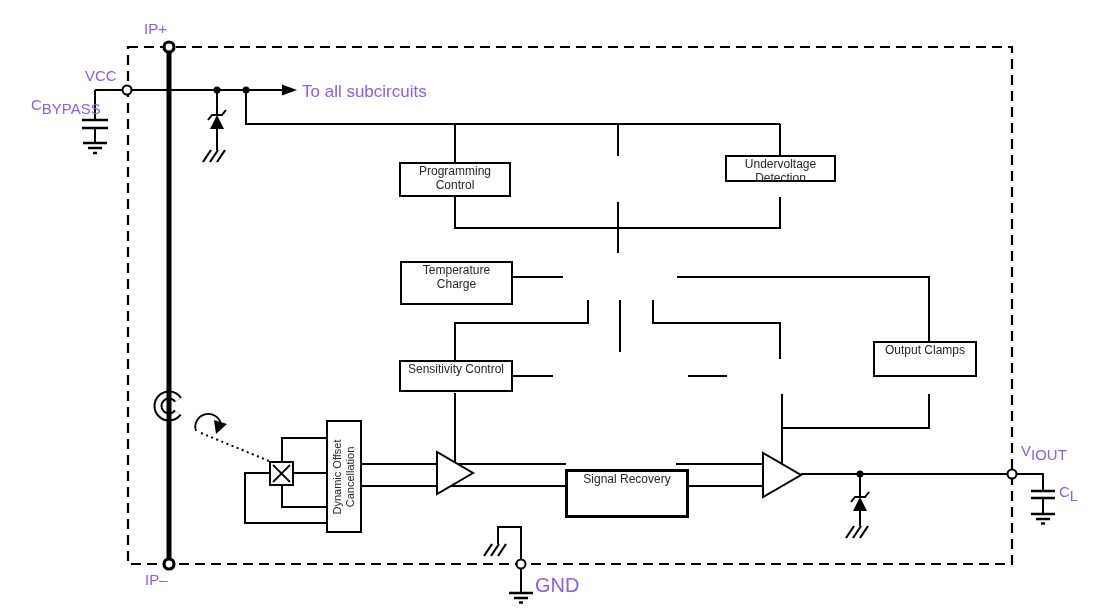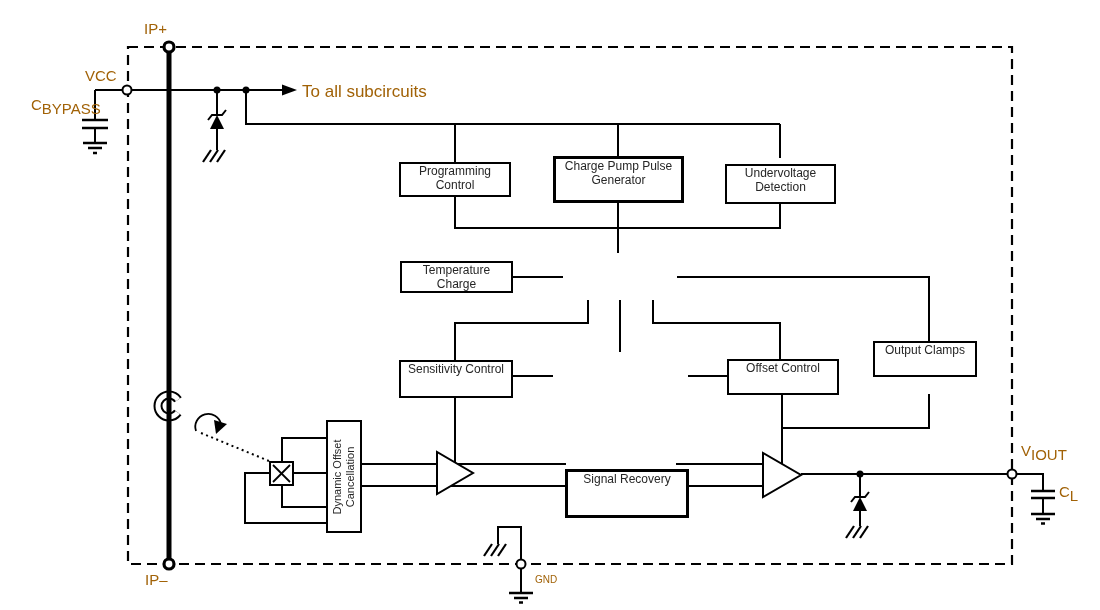--- a/index.html
+++ b/index.html
@@ -11,24 +11,24 @@
   .box{
     position:absolute;box-sizing:border-box;border:2px solid #000;background:#fff;
     display:flex;flex-direction:column;align-items:center;justify-content:flex-start;
     font-size:12px;line-height:14px;text-align:center;color:#262626;z-index:3;
   }
   .box.thick{border-width:3px;}
   .box span{display:block;white-space:nowrap;}
   .vwrap{display:flex;align-items:center;justify-content:center;}
   .vtext{transform:rotate(-90deg);transform-origin:center;flex:none;
     width:108px;font-size:11px;line-height:13px;text-align:center;}
-  .lbl{position:absolute;font-size:15px;line-height:1.1;white-space:nowrap;z-index:4;color:#a16207;}
+  .lbl{position:absolute;font-size:15px;line-height:1.1;white-space:nowrap;z-index:4;color:#8b5cf6;}
   .lbl sub{font-size:15px;line-height:1;}
   .lbl.small{font-size:17px;}
-  .lbl.big{font-size:10px;}
+  .lbl.big{font-size:20px;}
 </style>
 </head>
 <body>
 
 <div class="canvas">
 
   <svg width="1100" height="610" viewBox="0 0 1100 610">
 
     <rect x="128" y="47" width="884" height="517" fill="none" stroke="#000" stroke-width="2.2" stroke-dasharray="10 6"></rect>
 
@@ -156,37 +156,30 @@
     <circle cx="169" cy="564" r="5" fill="#fff" stroke="#000" stroke-width="3.2"></circle>
     <circle cx="127" cy="90" r="4.5" fill="#fff" stroke="#000" stroke-width="2"></circle>
     <circle cx="521" cy="564" r="4.5" fill="#fff" stroke="#000" stroke-width="2"></circle>
     <circle cx="1012" cy="474" r="4.5" fill="#fff" stroke="#000" stroke-width="2"></circle>
   </svg>
 
   <div class="box" style="left:399px;top:162px;width:112px;height:35px">
     <span>Programming</span>
     <span>Control</span>
   </div>
-  <div class="box thick" style="left:553px;top:156px;width:131px;height:47px">
-    <span>Charge Pump Pulse</span>
-    <span>Generator</span>
-  </div>
-  <div class="box" style="left:725px;top:164px;width:111px;height:40px">
+  <div class="box" style="left:725px;top:155px;width:111px;height:27px">
     <span>Undervoltage</span>
     <span>Detection</span>
   </div>
-  <div class="box" style="left:400px;top:261px;width:113px;height:32px">
+  <div class="box" style="left:400px;top:261px;width:113px;height:44px">
     <span>Temperature</span>
     <span>Charge</span>
   </div>
-  <div class="box" style="left:399px;top:360px;width:114px;height:38px">
+  <div class="box" style="left:399px;top:360px;width:114px;height:32px">
     <span>Sensitivity Control</span>
-  </div>
-  <div class="box" style="left:727px;top:359px;width:112px;height:36px">
-    <span>Offset Control</span>
   </div>
   <div class="box" style="left:873px;top:341px;width:104px;height:36px">
     <span>Output Clamps</span>
   </div>
   <div class="box thick" style="left:565px;top:469px;width:124px;height:49px">
     <span>Signal Recovery</span>
   </div>
   <div class="box vwrap" style="left:326px;top:420px;width:36px;height:113px">
     <div class="vtext">
       <span>Dynamic Offset</span>

